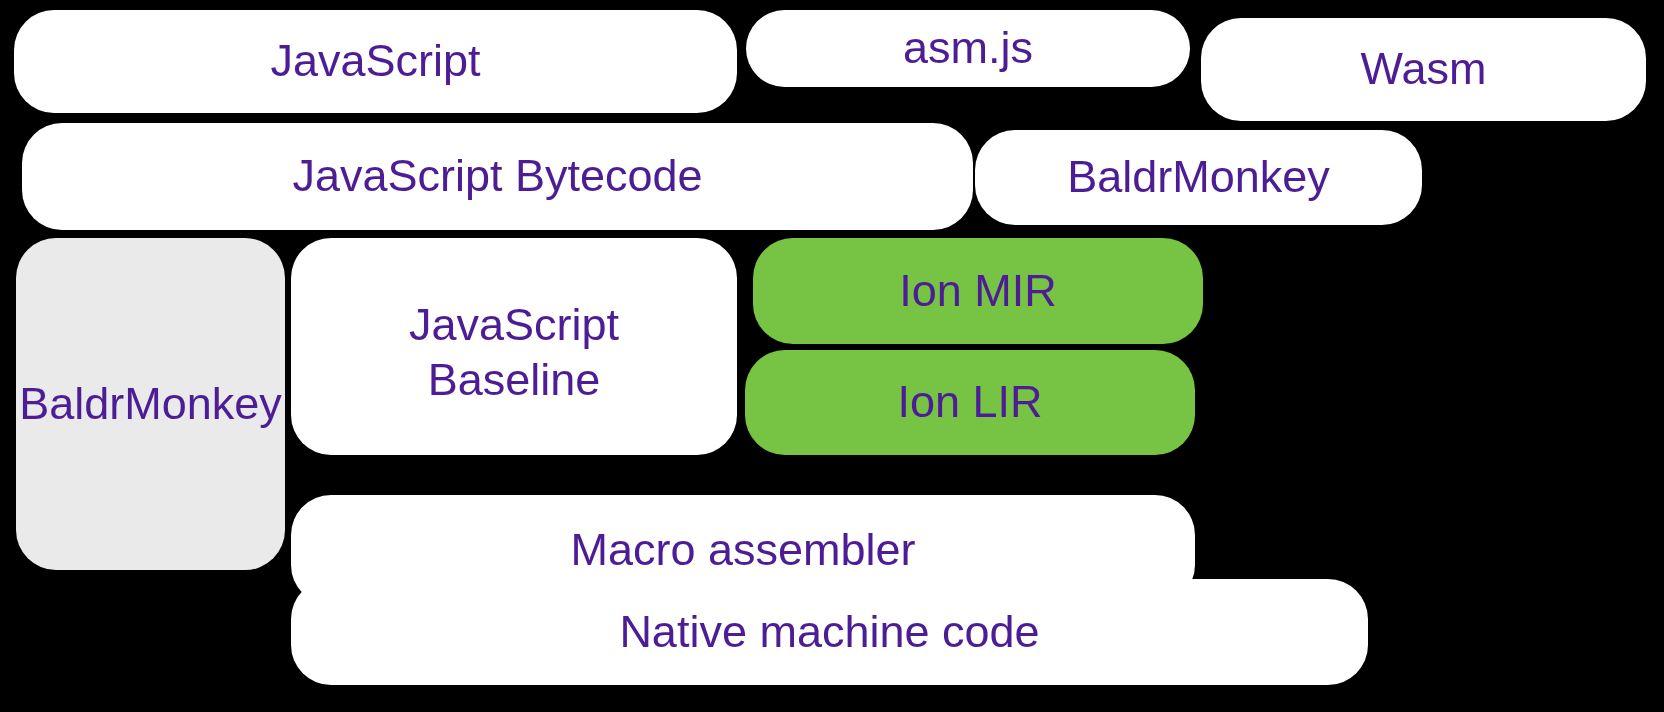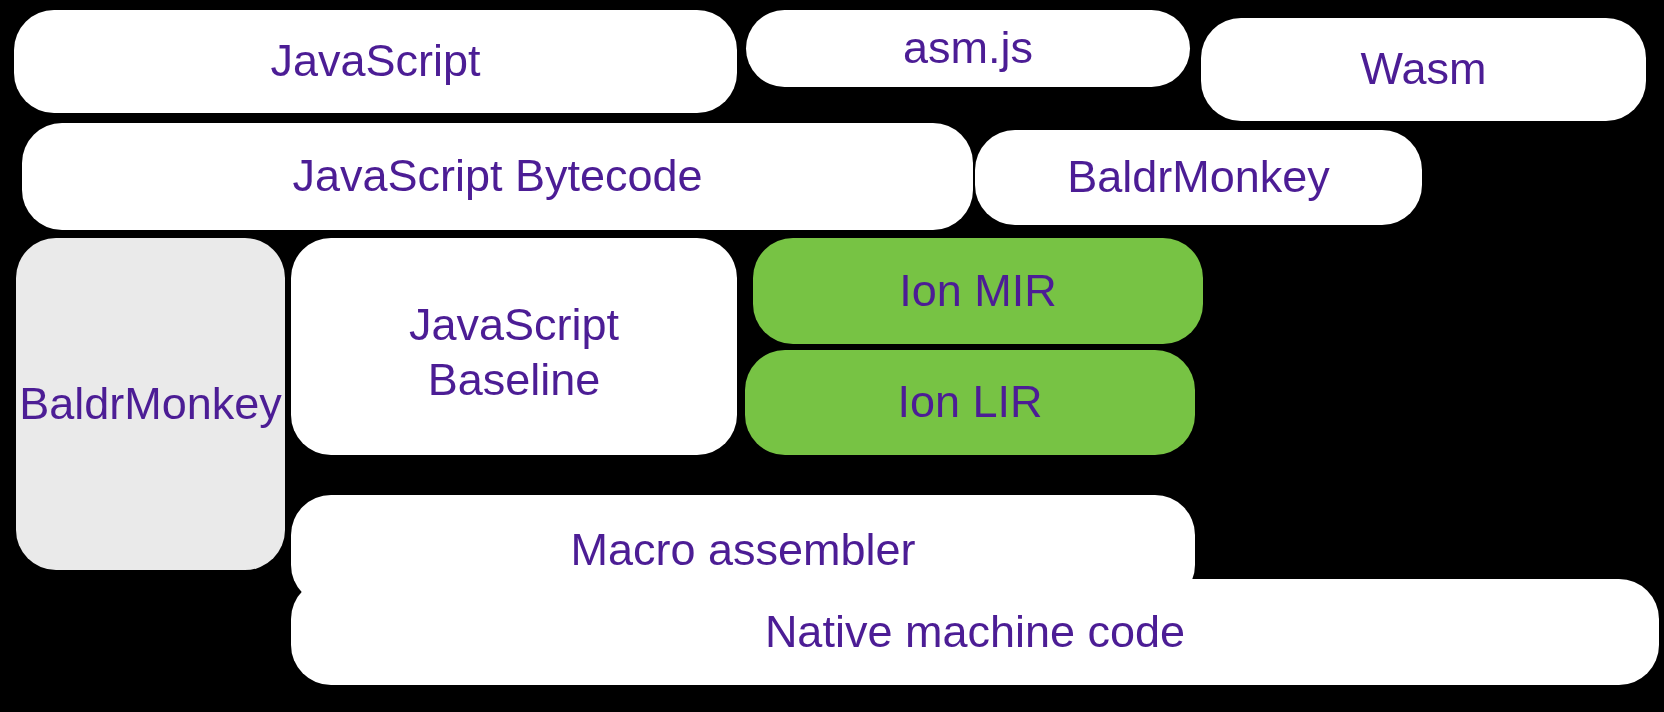--- a/index.html
+++ b/index.html
@@ -34,21 +34,21 @@
   .b-wasm                { left: 1201px; top: 10px;  width: 445px;  height: 103px; margin-top: 8px; }
   .b-js-bytecode         { left: 14px;   top: 123px; width: 951px;  height: 107px; }
   .b-baldrmonkey         { left: 975px;  top: 130px; width: 447px;  height: 95px; }
   .b-interpreter         { left: 16px;   top: 238px; width: 269px;  height: 332px; }
   .b-js-baseline         { left: 291px;  top: 238px; width: 446px;  height: 217px; }
   .b-js-baseline span    { max-width: 320px; margin-top: 12px; }
   .b-ion-mir             { left: 753px;  top: 238px; width: 450px;  height: 106px; }
   .b-ion-lir             { left: 745px;  top: 350px; width: 450px;  height: 105px; }
   .b-cranelift           { left: 1206px; top: 350px; width: 440px;  height: 220px; }
   .b-macro-assembler     { left: 291px;  top: 463px; width: 904px;  height: 110px; margin-top: 32px; }
-  .b-native-machine-code { left: 291px;  top: 579px; width: 1368px; height: 106px; }
+  .b-native-machine-code { left: 291px;  top: 579px; width: 1077px; height: 106px; }
 </style>
 </head>
 <body>
 
 <div class="diagram" style="background: rgb(0, 0, 0);">
 
   <div class="box b-javascript" style="background: rgb(255, 255, 255);">
     <span>JavaScript</span>
   </div>
 

